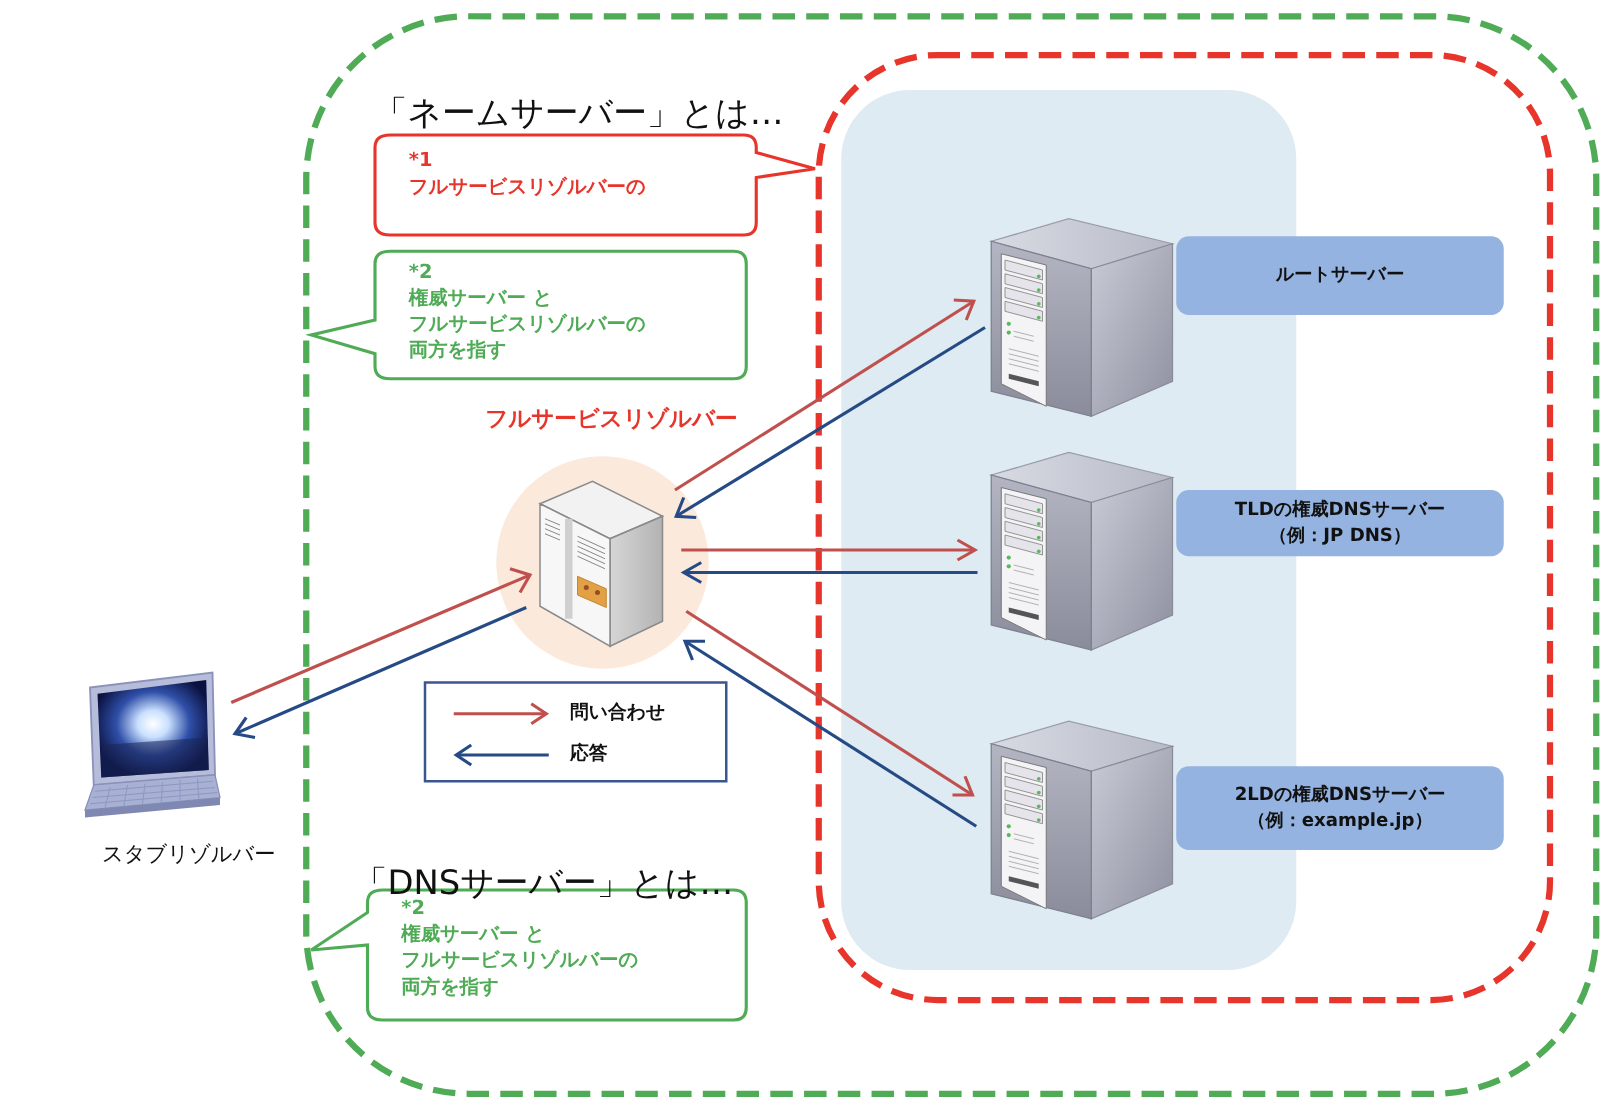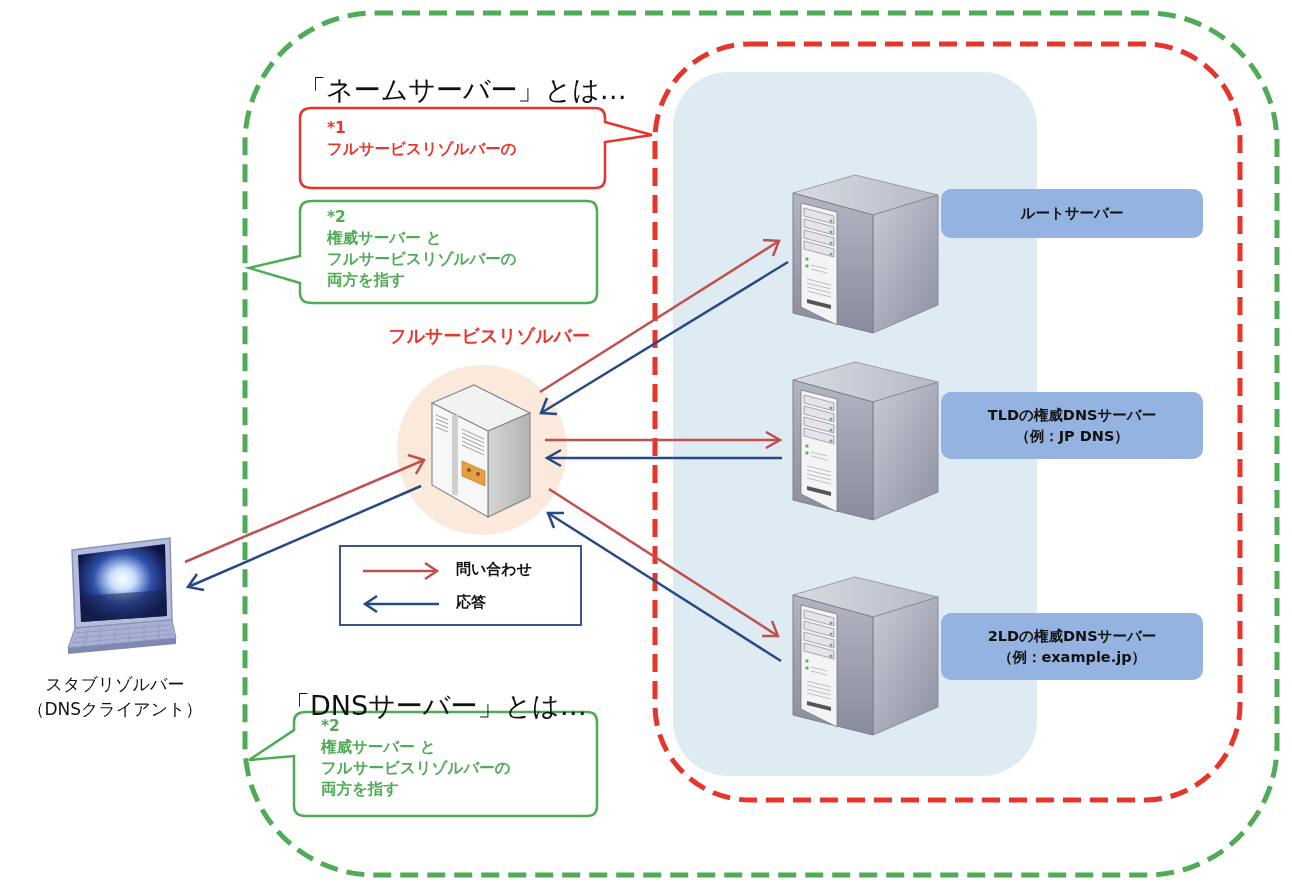--- a/index.html
+++ b/index.html
@@ -62,24 +62,24 @@
   <div>両方を指す</div>
 </div>
 
 <div class="abs label-dark" style="left:673px; top:90px; width:364px;">
 </div>
 
 <div class="abs resolver-title" style="left:290px; top:323px; width:300px;">
   <div>フルサービスリゾルバー</div>
 </div>
 
-<div class="abs server-label" style="left:941px; top:189px; width:262px; height:49px;">
+<div class="abs server-label" style="left:941px; top:189px; width:262px; height:63px;">
   <div>ルートサーバー</div>
 </div>
-<div class="abs server-label" style="left:941px; top:392px; width:262px; height:67px;">
+<div class="abs server-label" style="left:941px; top:392px; width:262px; height:53px;">
   <div>TLDの権威DNSサーバー</div>
   <div>（例：JP DNS）</div>
 </div>
 <div class="abs server-label" style="left:941px; top:613px; width:262px; height:67px;align-items:center;">
   <div>2LDの権威DNSサーバー</div>
   <div>（例：example.jp）</div>
 </div>
 
 <svg class="layer" width="1292" height="890">
   <defs>
@@ -236,16 +236,15 @@
     </g>
     <g stroke="#254a85" stroke-width="2.5" fill="none">
       <line x1="24" y1="57" x2="98" y2="57"></line>
       <polyline points="36,49 24,57 36,65"></polyline>
     </g>
   </svg>
   <div class="abs legend-text" style="left:115px; top:13px;">問い合わせ</div>
   <div class="abs legend-text" style="left:115px; top:46px;">応答</div>
 </div>
 
-<div class="abs client-label" style="left:0px; top:672px; width:230px;">
+<div class="abs client-label" style="left:0px; top:672px; width:230px;padding-left:36px;">
   <div>スタブリゾルバー</div>
-  <div>（DNSクライアント）</div>
 </div>
 
 </body></html>

